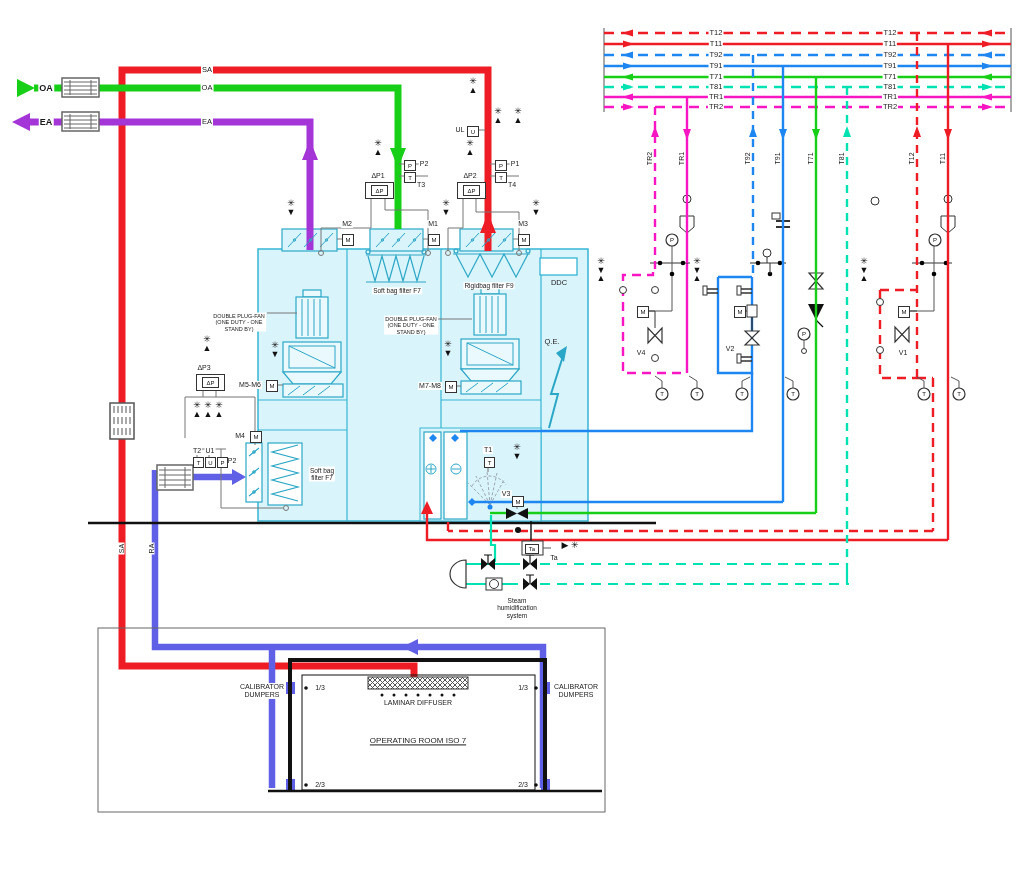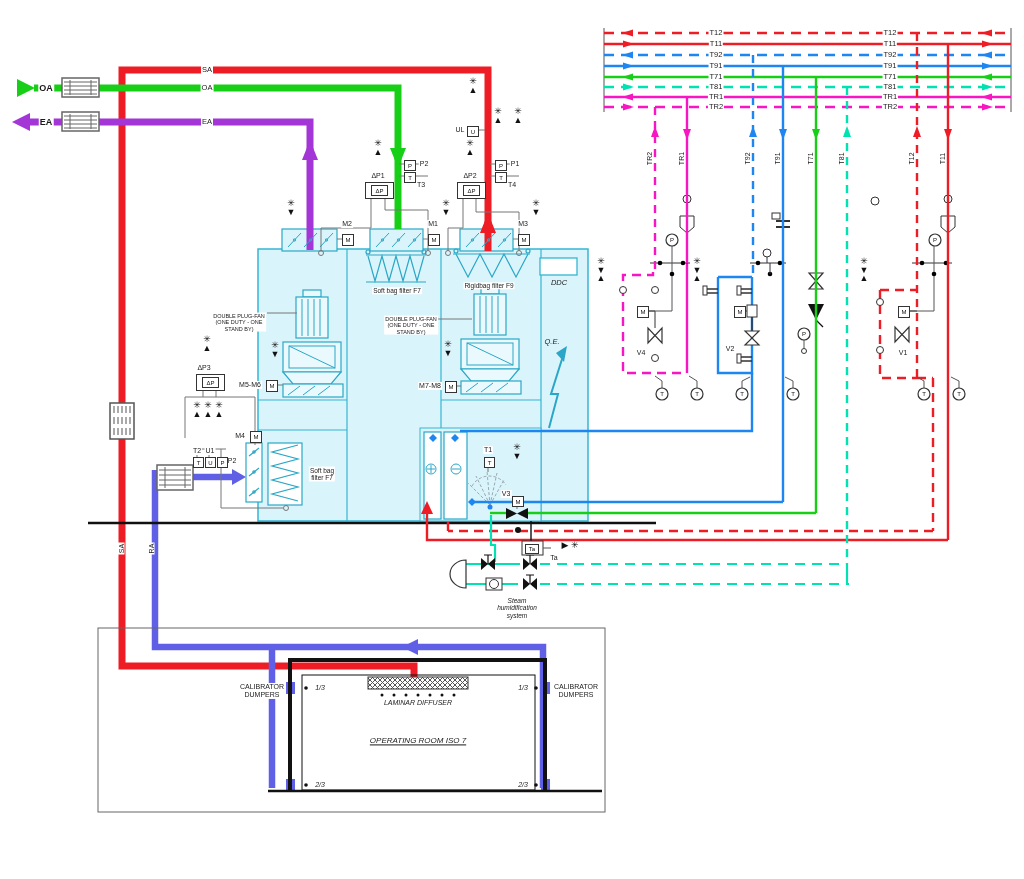--- a/index.html
+++ b/index.html
@@ -1,21 +1,21 @@
 <!DOCTYPE html>
 <html><head>
 <meta charset="utf-8">
 <style>
   html,body{margin:0;padding:0;background:#fff;}
   #stage{position:relative;width:1024px;height:879px;background:#fff;overflow:hidden;
          font-family:"Liberation Sans",sans-serif;}
   #art{position:absolute;left:0;top:0;}
   .lblc{position:absolute;transform:translate(-50%,-50%);font-size:7px;line-height:1.15;
         color:#1a1a1a;background:#fff;padding:0 1px;white-space:nowrap;text-align:center;}
-  .nobg{background:transparent;font-style:italic;}
+  .nobg{background:transparent;}
   .pre{white-space:pre-line;}
   .s55{font-size:5.5px;} .s65{font-size:6.5px;} .s75{font-size:7.5px;} .bold{font-weight:bold;font-size:9px;}
   .und{text-decoration:underline;font-size:8px;}
   .rl{position:absolute;width:70px;text-align:center;font-size:7px;color:#1a1a1a;
       transform:rotate(-90deg);}
   .rl span{background:#fff;padding:0 1px;}
   .box{position:absolute;border:1px solid #333;background:#fff;color:#111;
        display:flex;align-items:center;justify-content:center;font-size:6px;line-height:1;}
   .sf{position:absolute;transform:translate(-50%,0);text-align:center;color:#111;
       font-size:9px;line-height:0.95;white-space:pre-line;}

